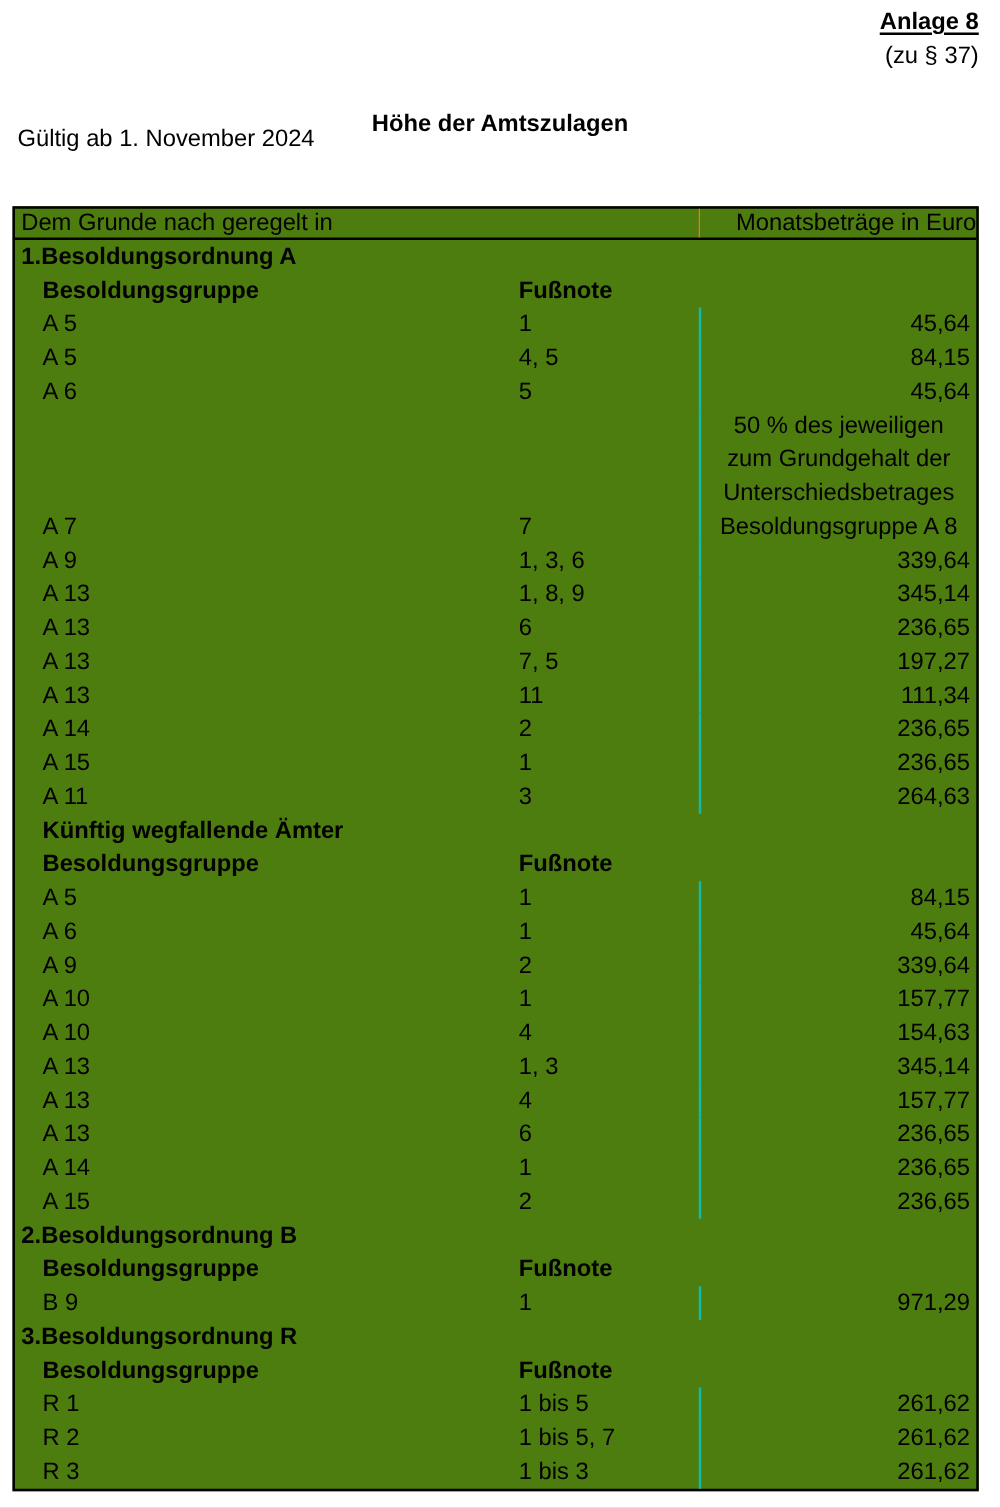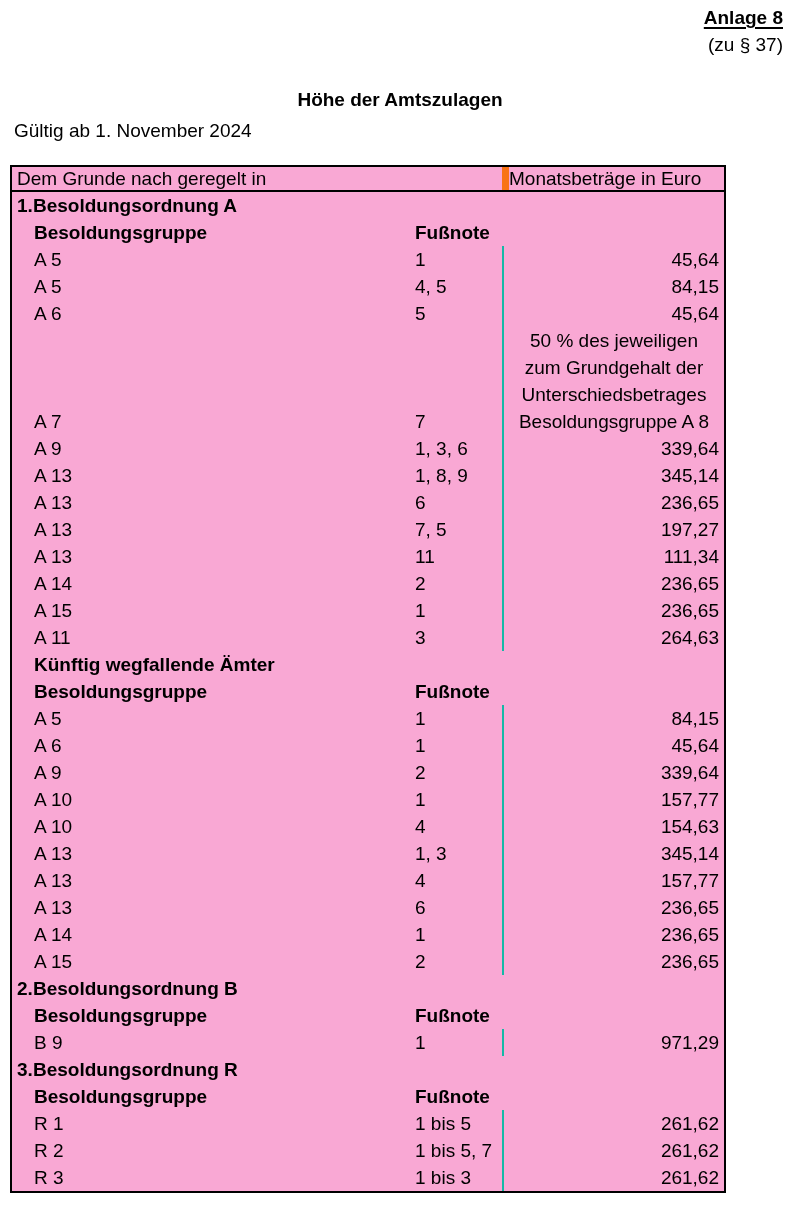--- a/index.html
+++ b/index.html
@@ -31,48 +31,48 @@
     position: absolute;
     top: 86px;
     left: 0;
     width: 100%;
     text-align: center;
     font-weight: bold;
     line-height: 27px;
   }
   .valid-from {
     position: absolute;
-    top: 117px;
+    top: 98px;
     left: 14px;
     line-height: 27px;
   }
   .ztable {
     position: absolute;
     top: 165px;
     left: 10px;
-    width: 716px;
+    width: 773px;
     border: 2px solid #000;
-    background: #f9a8d4;
+    background: #4d7c0f;
   }
   .thead {
     display: flex;
     border-bottom: 2px solid #000;
     height: 25px;
     line-height: 23px;
   }
   .th-left {
     flex: 1 1 auto;
     padding-left: 5px;
     white-space: nowrap;
     overflow: hidden;
   }
   .th-right {
     flex: 0 0 222px;
-    border-left: 7px solid #f97316;
-    text-align: left;
+    border-left: 1px solid #f97316;
+    text-align: right;
     white-space: nowrap;
     overflow: hidden;
   }
   .trow { display: flex; align-items: flex-end; }
   .cl {
     flex: 1 1 auto;
     position: relative;
     line-height: 27px;
     white-space: nowrap;
   }

